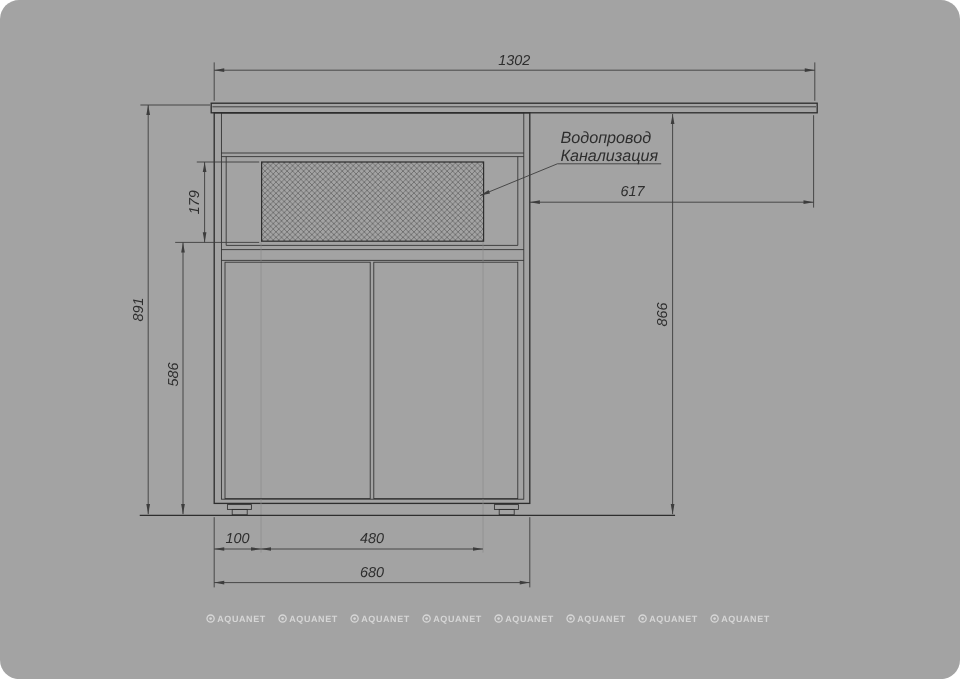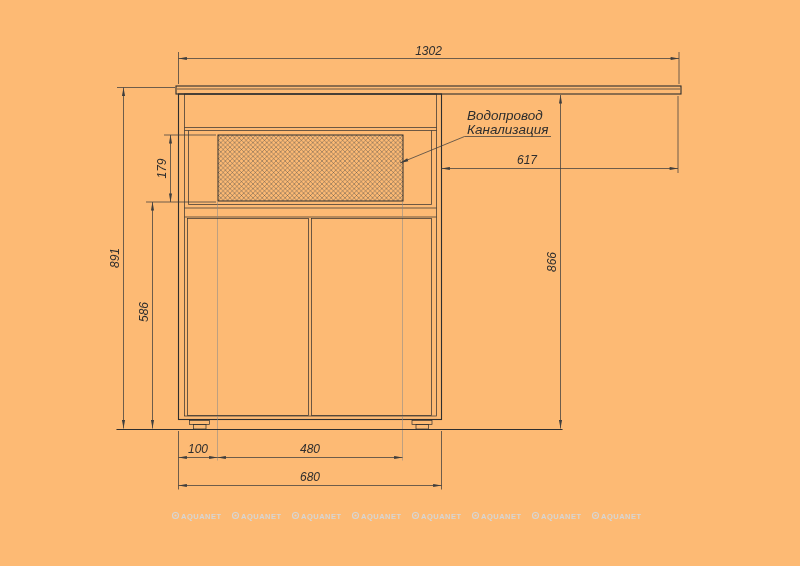--- a/index.html
+++ b/index.html
@@ -1,16 +1,16 @@
 <!DOCTYPE html>
 <html><head>
 <meta charset="utf-8">
 <style>
   html,body{margin:0;padding:0;background:#ffffff;}
-  .page{position:relative;width:800px;height:566px;background:#fdba74;overflow:hidden;}
+  .page{position:relative;width:800px;height:566px;background:#a3a3a3;overflow:hidden;border-radius:16px;}
   svg{display:block;}
   .obj{stroke:#2e2e2e;stroke-width:1.1;fill:none;stroke-linecap:square;}
   .objthin{stroke:#2e2e2e;stroke-width:0.7;fill:none;}
   .dim{stroke:#3d3d3d;stroke-width:0.75;fill:none;stroke-linecap:butt;}
   .extthin{stroke:#8a8a8a;stroke-width:0.55;fill:none;}
   .hatchrect{stroke:#2e2e2e;stroke-width:1;}
   .dimtxt{font:italic 12px "Liberation Sans",sans-serif;fill:#2e2e2e;}
   .label{font:italic 13.5px "Liberation Sans",sans-serif;fill:#2e2e2e;}
   .wm{font:bold 7.5px "Liberation Sans",sans-serif;fill:#d6d6d6;letter-spacing:0.5px;}
 </style>

